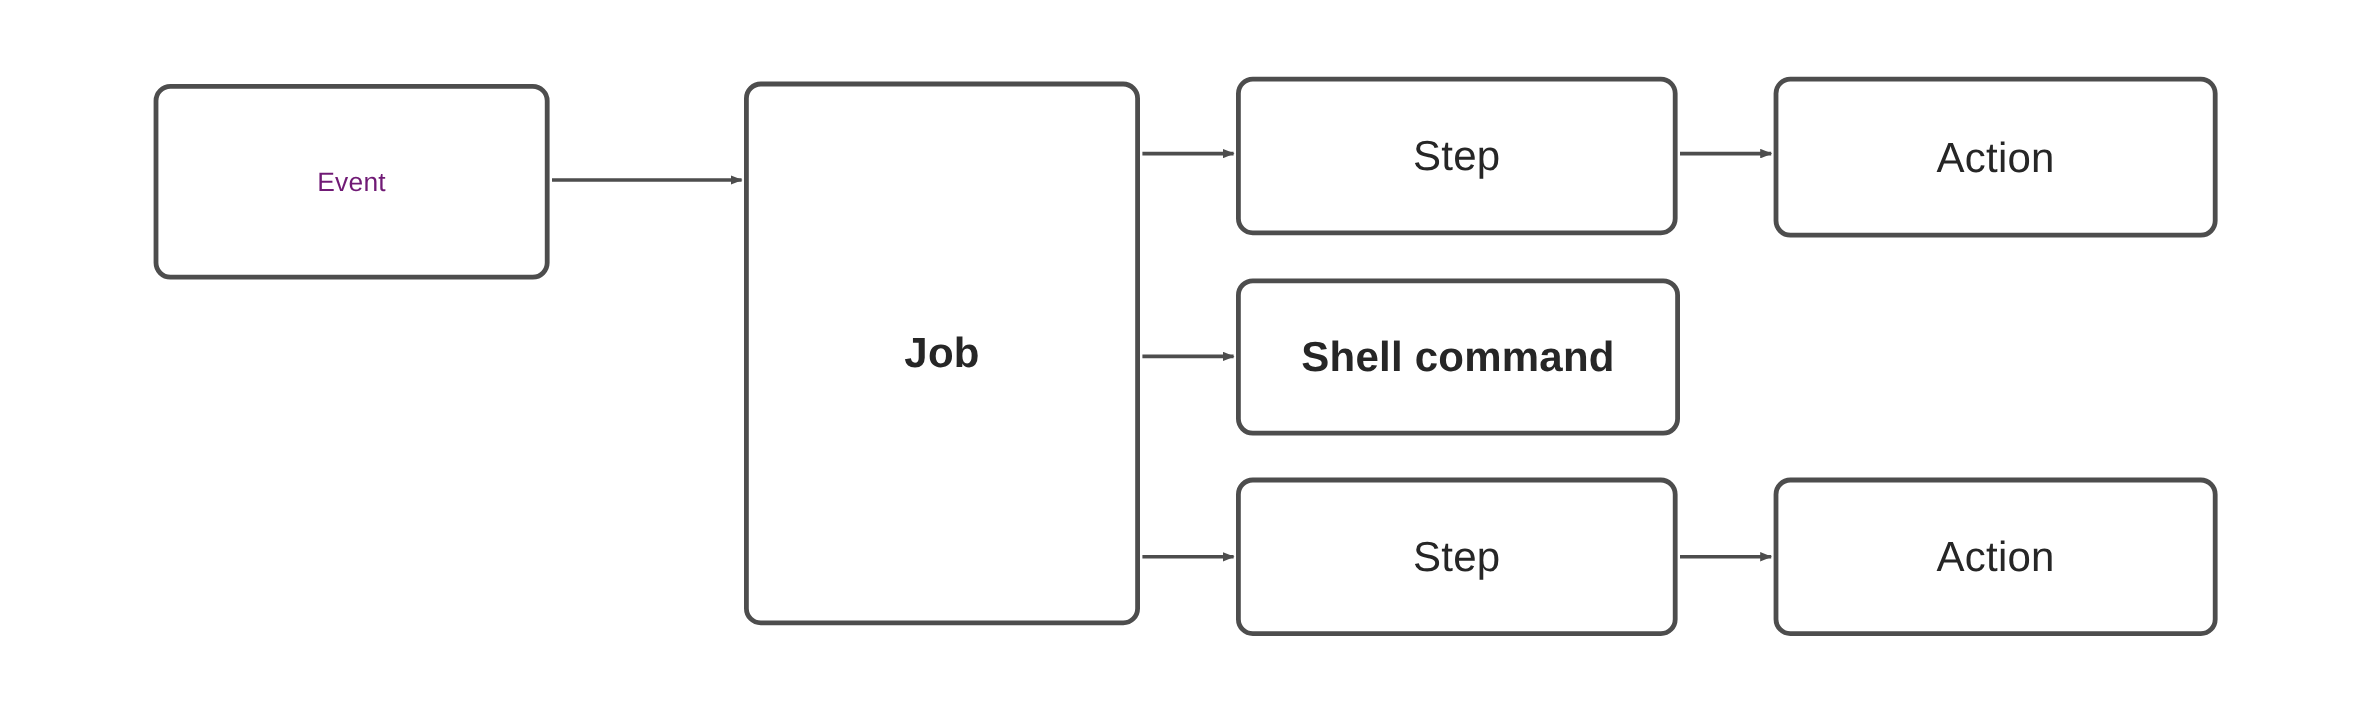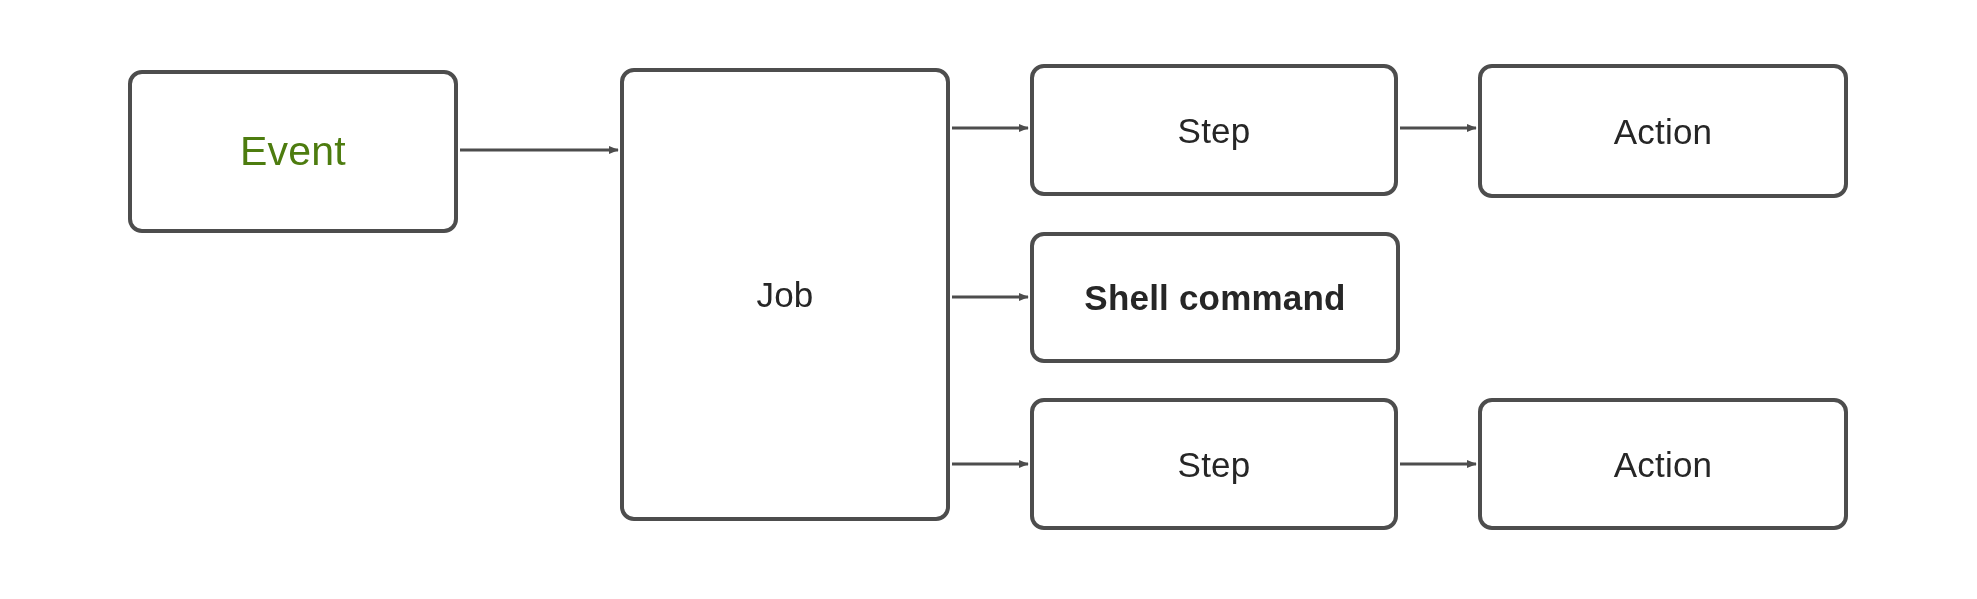--- a/index.html
+++ b/index.html
@@ -61,25 +61,25 @@
         <line x1="460" y1="150" x2="618" y2="150" stroke="#4d4d4d" stroke-width="3" marker-end="url(#arrowhead)"></line>
         <line x1="952" y1="128" x2="1028" y2="128" stroke="#4d4d4d" stroke-width="3" marker-end="url(#arrowhead)"></line>
         <line x1="952" y1="297" x2="1028" y2="297" stroke="#4d4d4d" stroke-width="3" marker-end="url(#arrowhead)"></line>
         <line x1="952" y1="464" x2="1028" y2="464" stroke="#4d4d4d" stroke-width="3" marker-end="url(#arrowhead)"></line>
         <line x1="1400" y1="128" x2="1476" y2="128" stroke="#4d4d4d" stroke-width="3" marker-end="url(#arrowhead)"></line>
         <line x1="1400" y1="464" x2="1476" y2="464" stroke="#4d4d4d" stroke-width="3" marker-end="url(#arrowhead)"></line>
       </g>
   </svg>
 
   <div class="node" style="left: 128px; top: 70px; width: 330px; height: 163px; border-color: rgb(77, 77, 77); background: rgb(255, 255, 255); border-width: 4px; border-radius: 14px;">
-    <span class="node-label" style="color: #4d7c0f; font-size: 41px;">Event</span>
+    <span class="node-label" style="color: #701a75; font-size: 22px;">Event</span>
   </div>
 
   <div class="node" style="left: 620px; top: 68px; width: 330px; height: 453px; border-color: rgb(77, 77, 77); background: rgb(255, 255, 255); border-width: 4px; border-radius: 14px;">
-    <span class="node-label" style="color: rgb(38, 38, 38); font-size: 35px;">Job</span>
+    <span class="node-label" style="color: rgb(38, 38, 38); font-size: 35px; font-weight: bold;">Job</span>
   </div>
 
   <div class="node" style="left: 1030px; top: 64px; width: 368px; height: 132px; border-color: rgb(77, 77, 77); background: rgb(255, 255, 255); border-width: 4px; border-radius: 14px;">
     <span class="node-label" style="color: rgb(38, 38, 38); font-size: 35px;">Step</span>
   </div>
 
   <div class="node" style="left: 1478px; top: 64px; width: 370px; height: 134px; border-color: rgb(77, 77, 77); background: rgb(255, 255, 255); border-width: 4px; border-radius: 14px;">
     <span class="node-label" style="color: rgb(38, 38, 38); font-size: 35px;">Action</span>
   </div>
 

